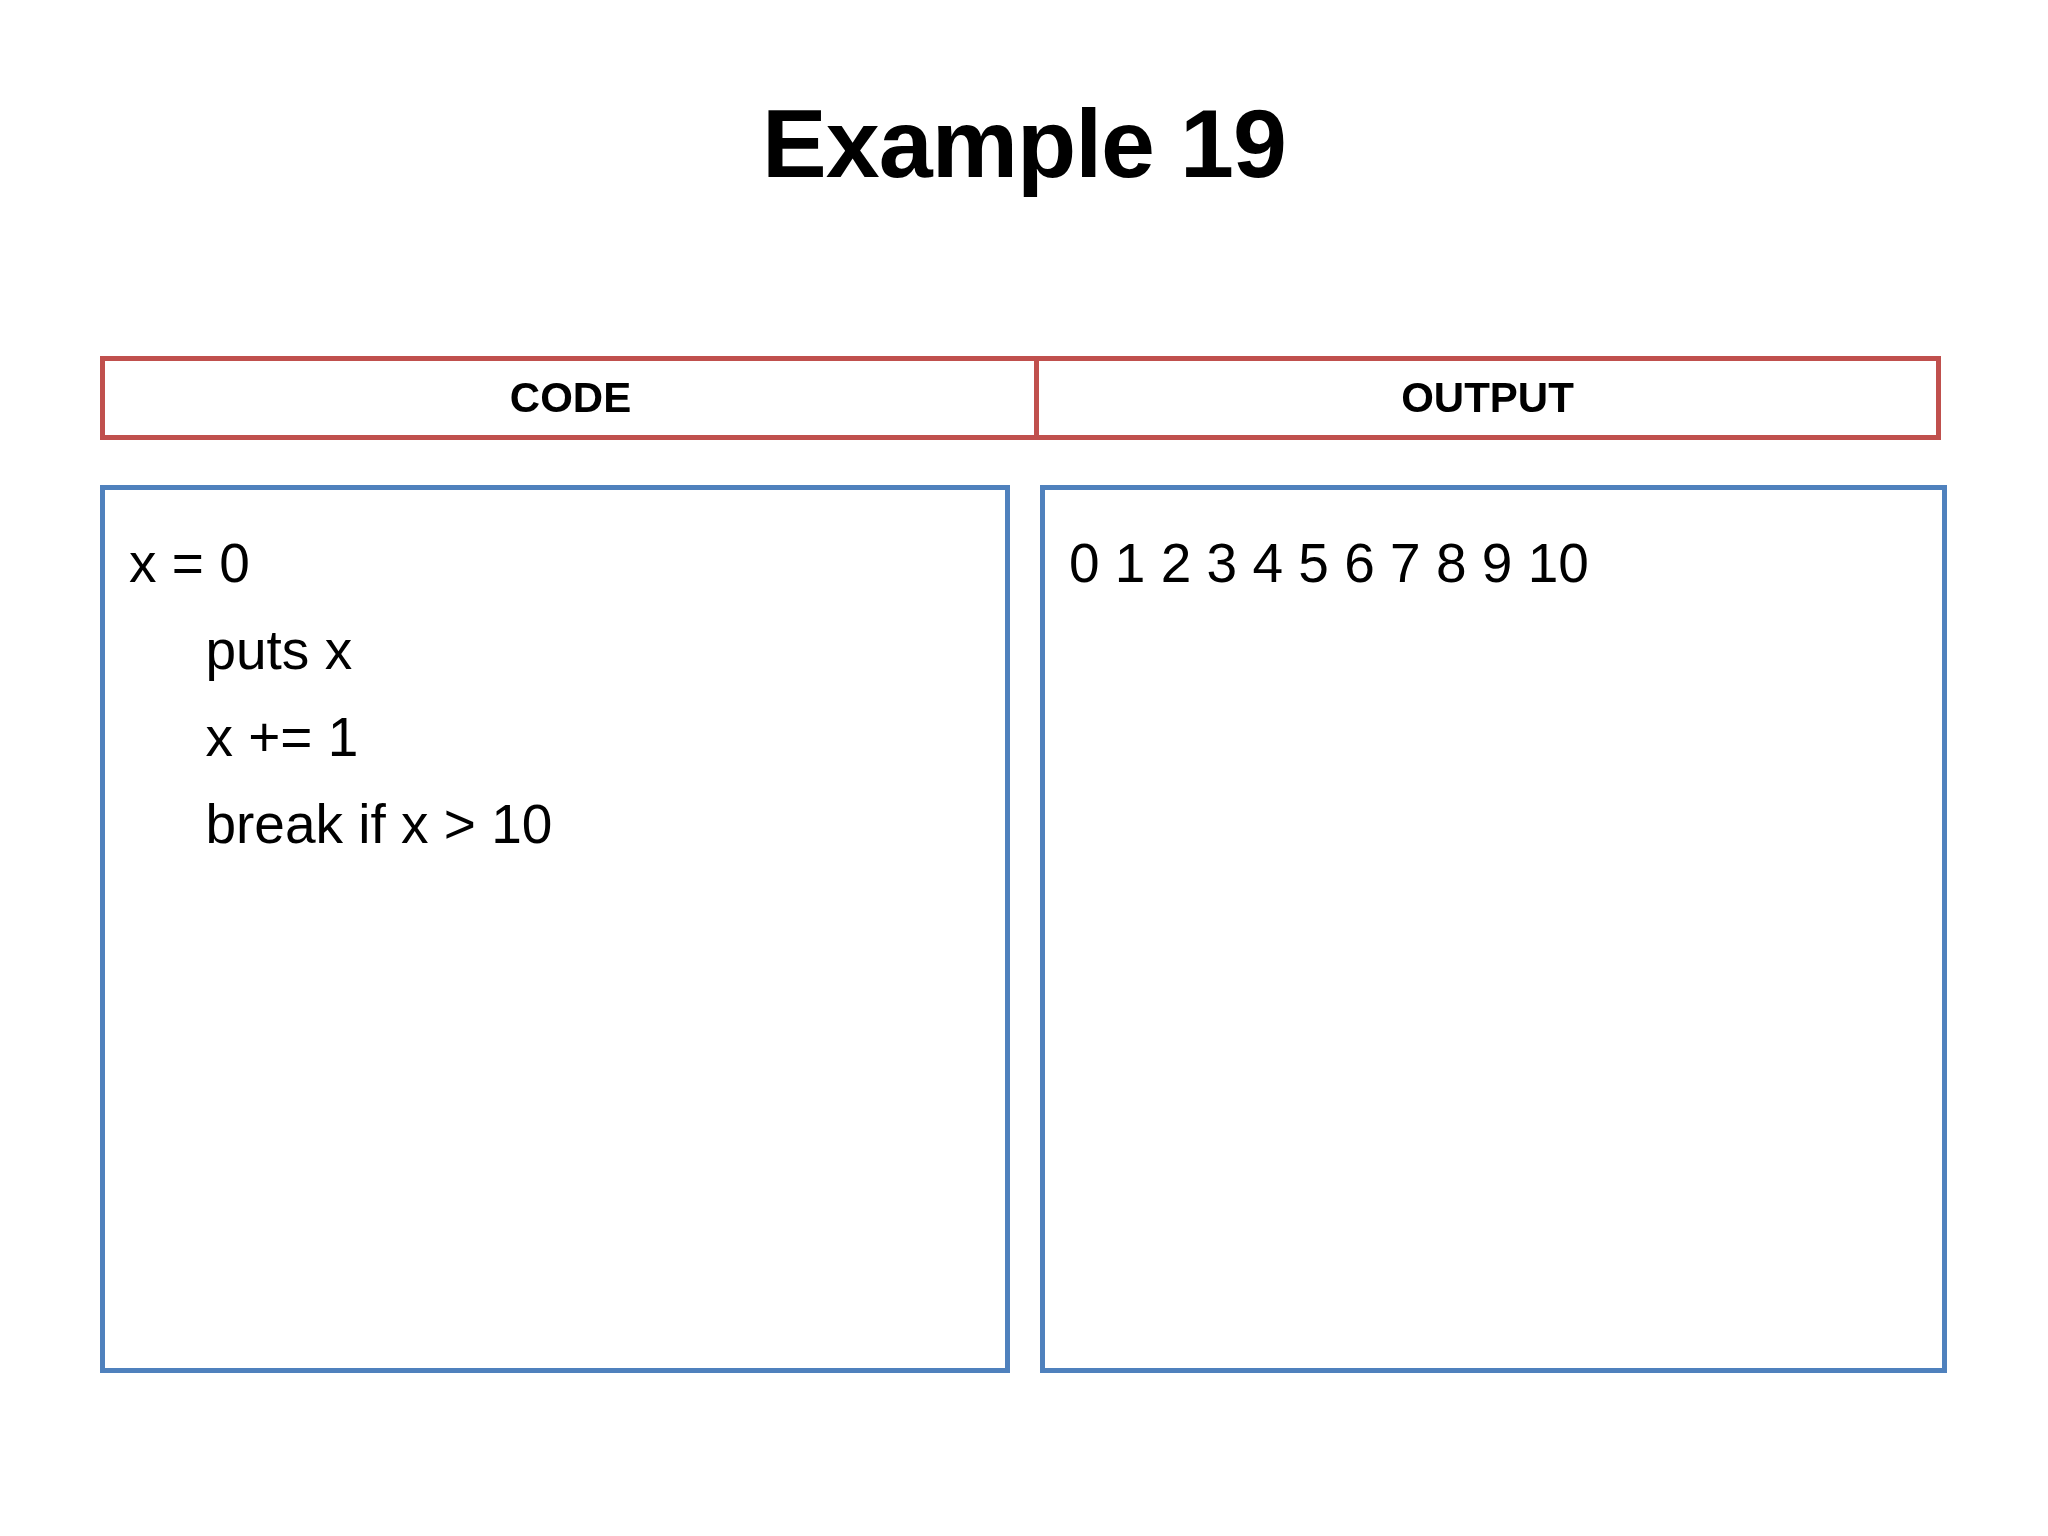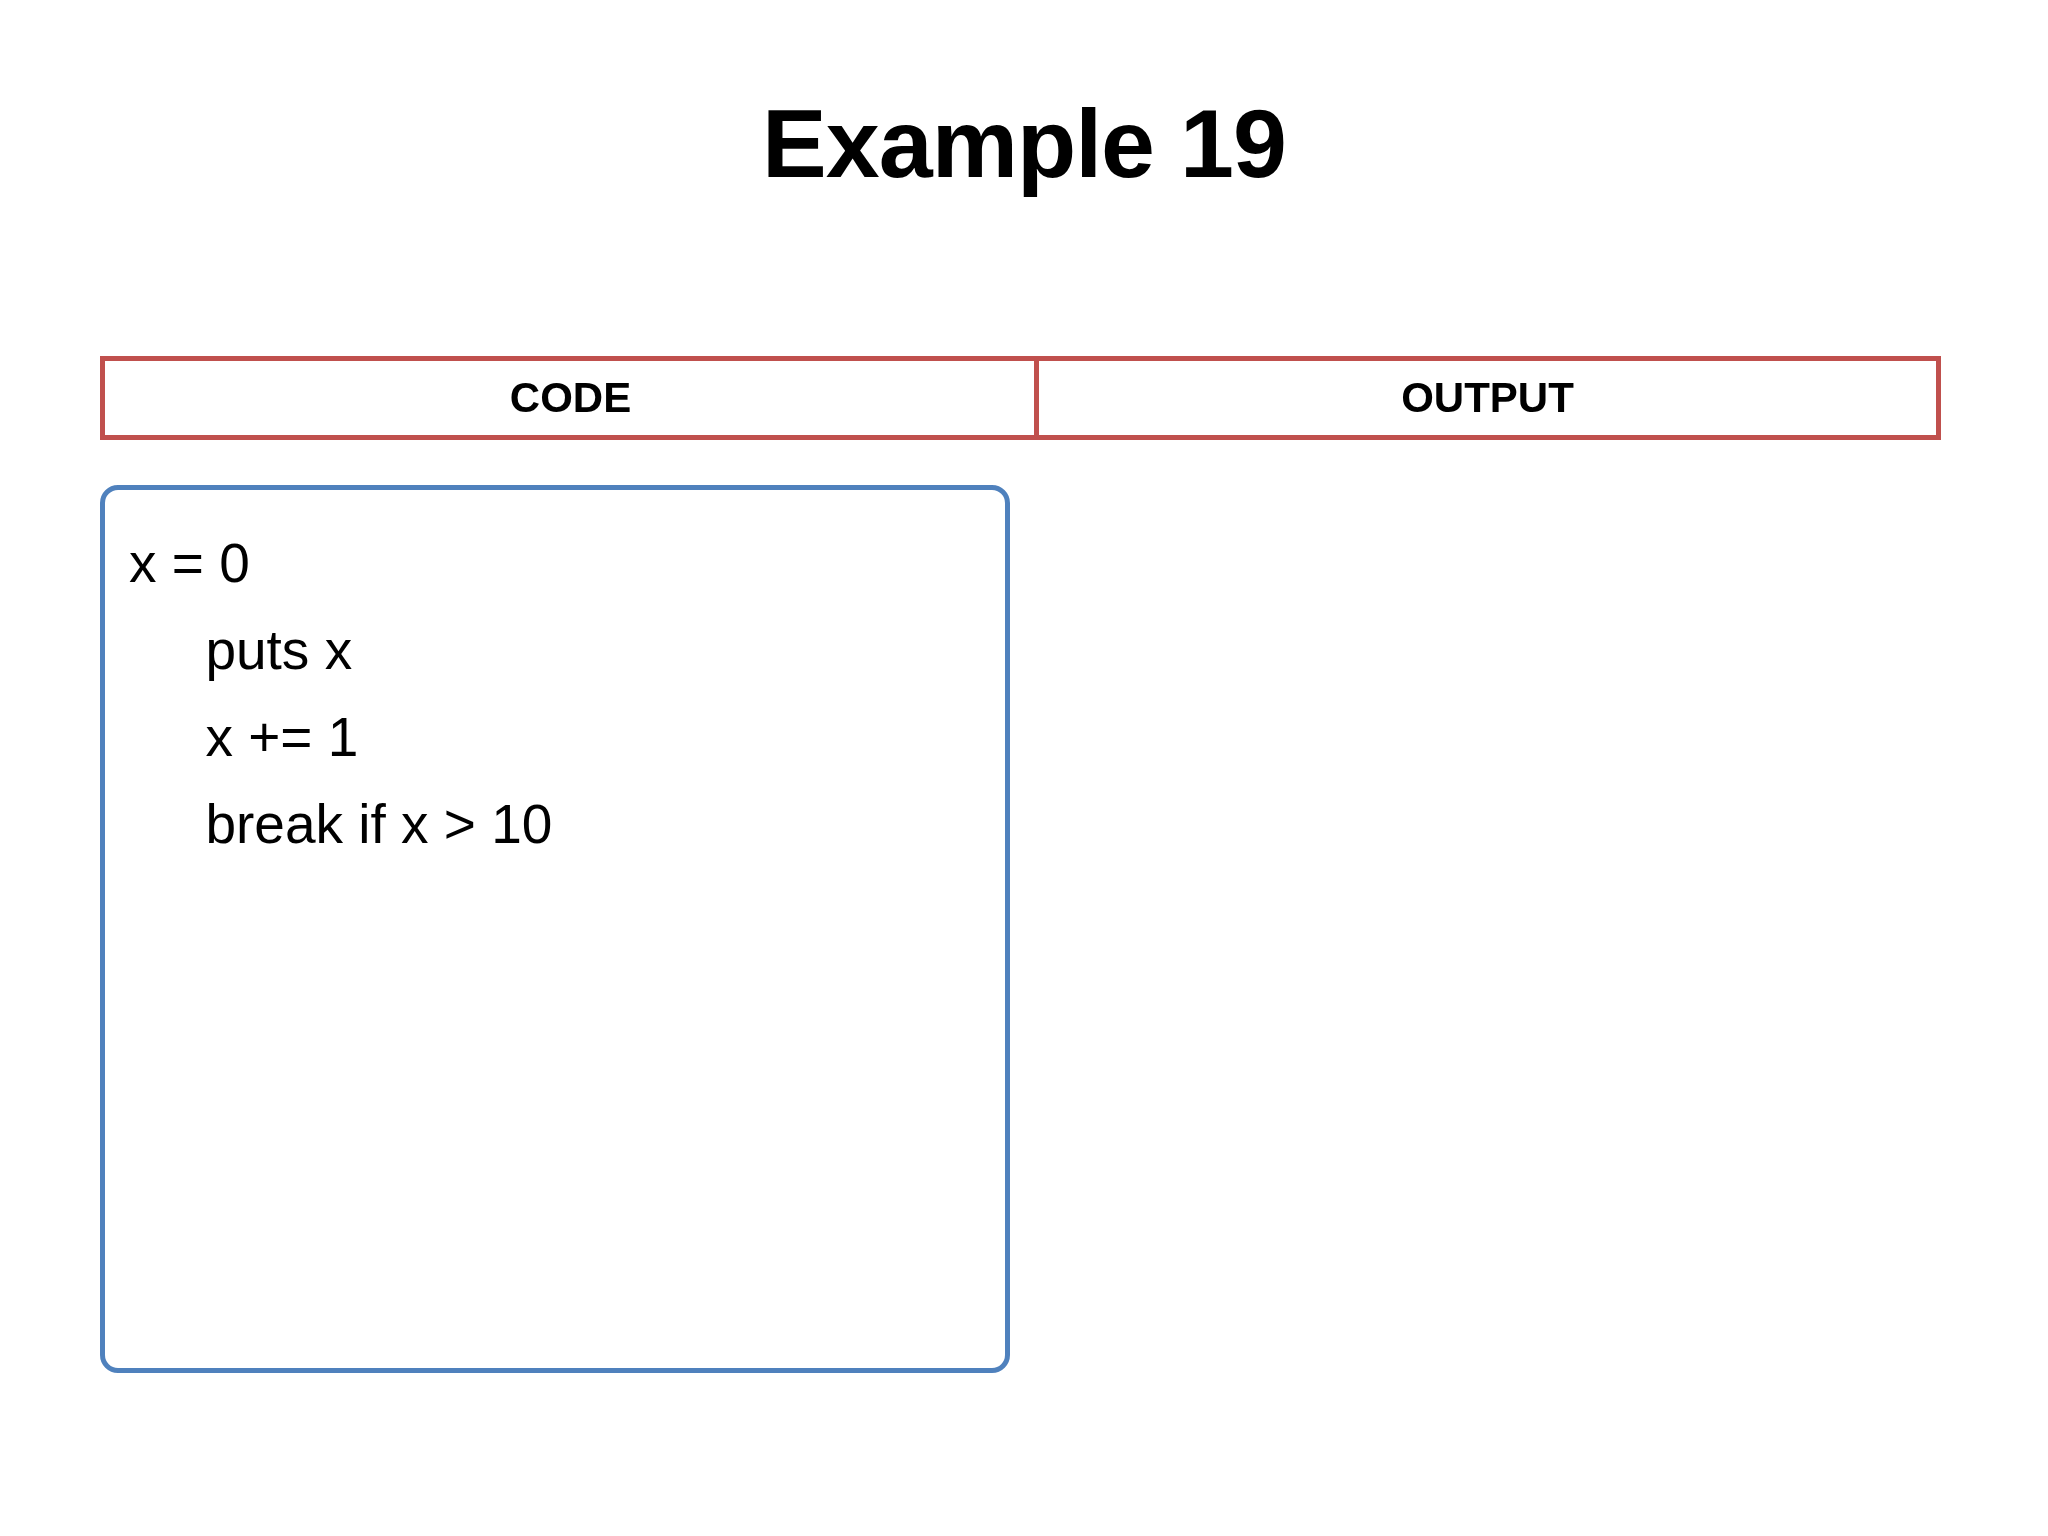--- a/index.html
+++ b/index.html
@@ -52,21 +52,21 @@
   .code-header  { left: 100px;  width: 941px; }
   .output-header{ left: 1023px; width: 907px; margin-left: 11px; }
   .panel {
     position: absolute;
     top: 485px;
     height: 888px;
     border: 5px solid var(--panel-border);
     background: var(--background);
     padding: 30px 24px;
   }
-  .code-panel   { left: 100px;  width: 910px; border-radius: 18px; }
+  .code-panel   { left: 100px;  width: 910px; }
   .output-panel { left: 1040px; width: 907px; }
   .code-line, .output-line {
     font-size: 55px;
     line-height: 87px;
     white-space: pre;
     color: var(--text);
   }
   .para-gap { margin-top: 10px; }
 </style>
 </head>
@@ -84,14 +84,17 @@
     <span>OUTPUT</span>
   </div>
 
   <div class="panel code-panel">
     <div class="code-line">x = 0</div>
     <div class="code-line">     puts x</div>
     <div class="code-line">     x += 1</div>
     <div class="code-line">     break if x &gt; 10</div>
   </div>
 
+  <div class="panel output-panel">
+    <div class="output-line">0 1 2 3 4 5 6 7 8 9 10</div>
+  </div>
 
 </div>
 
 </body></html>

